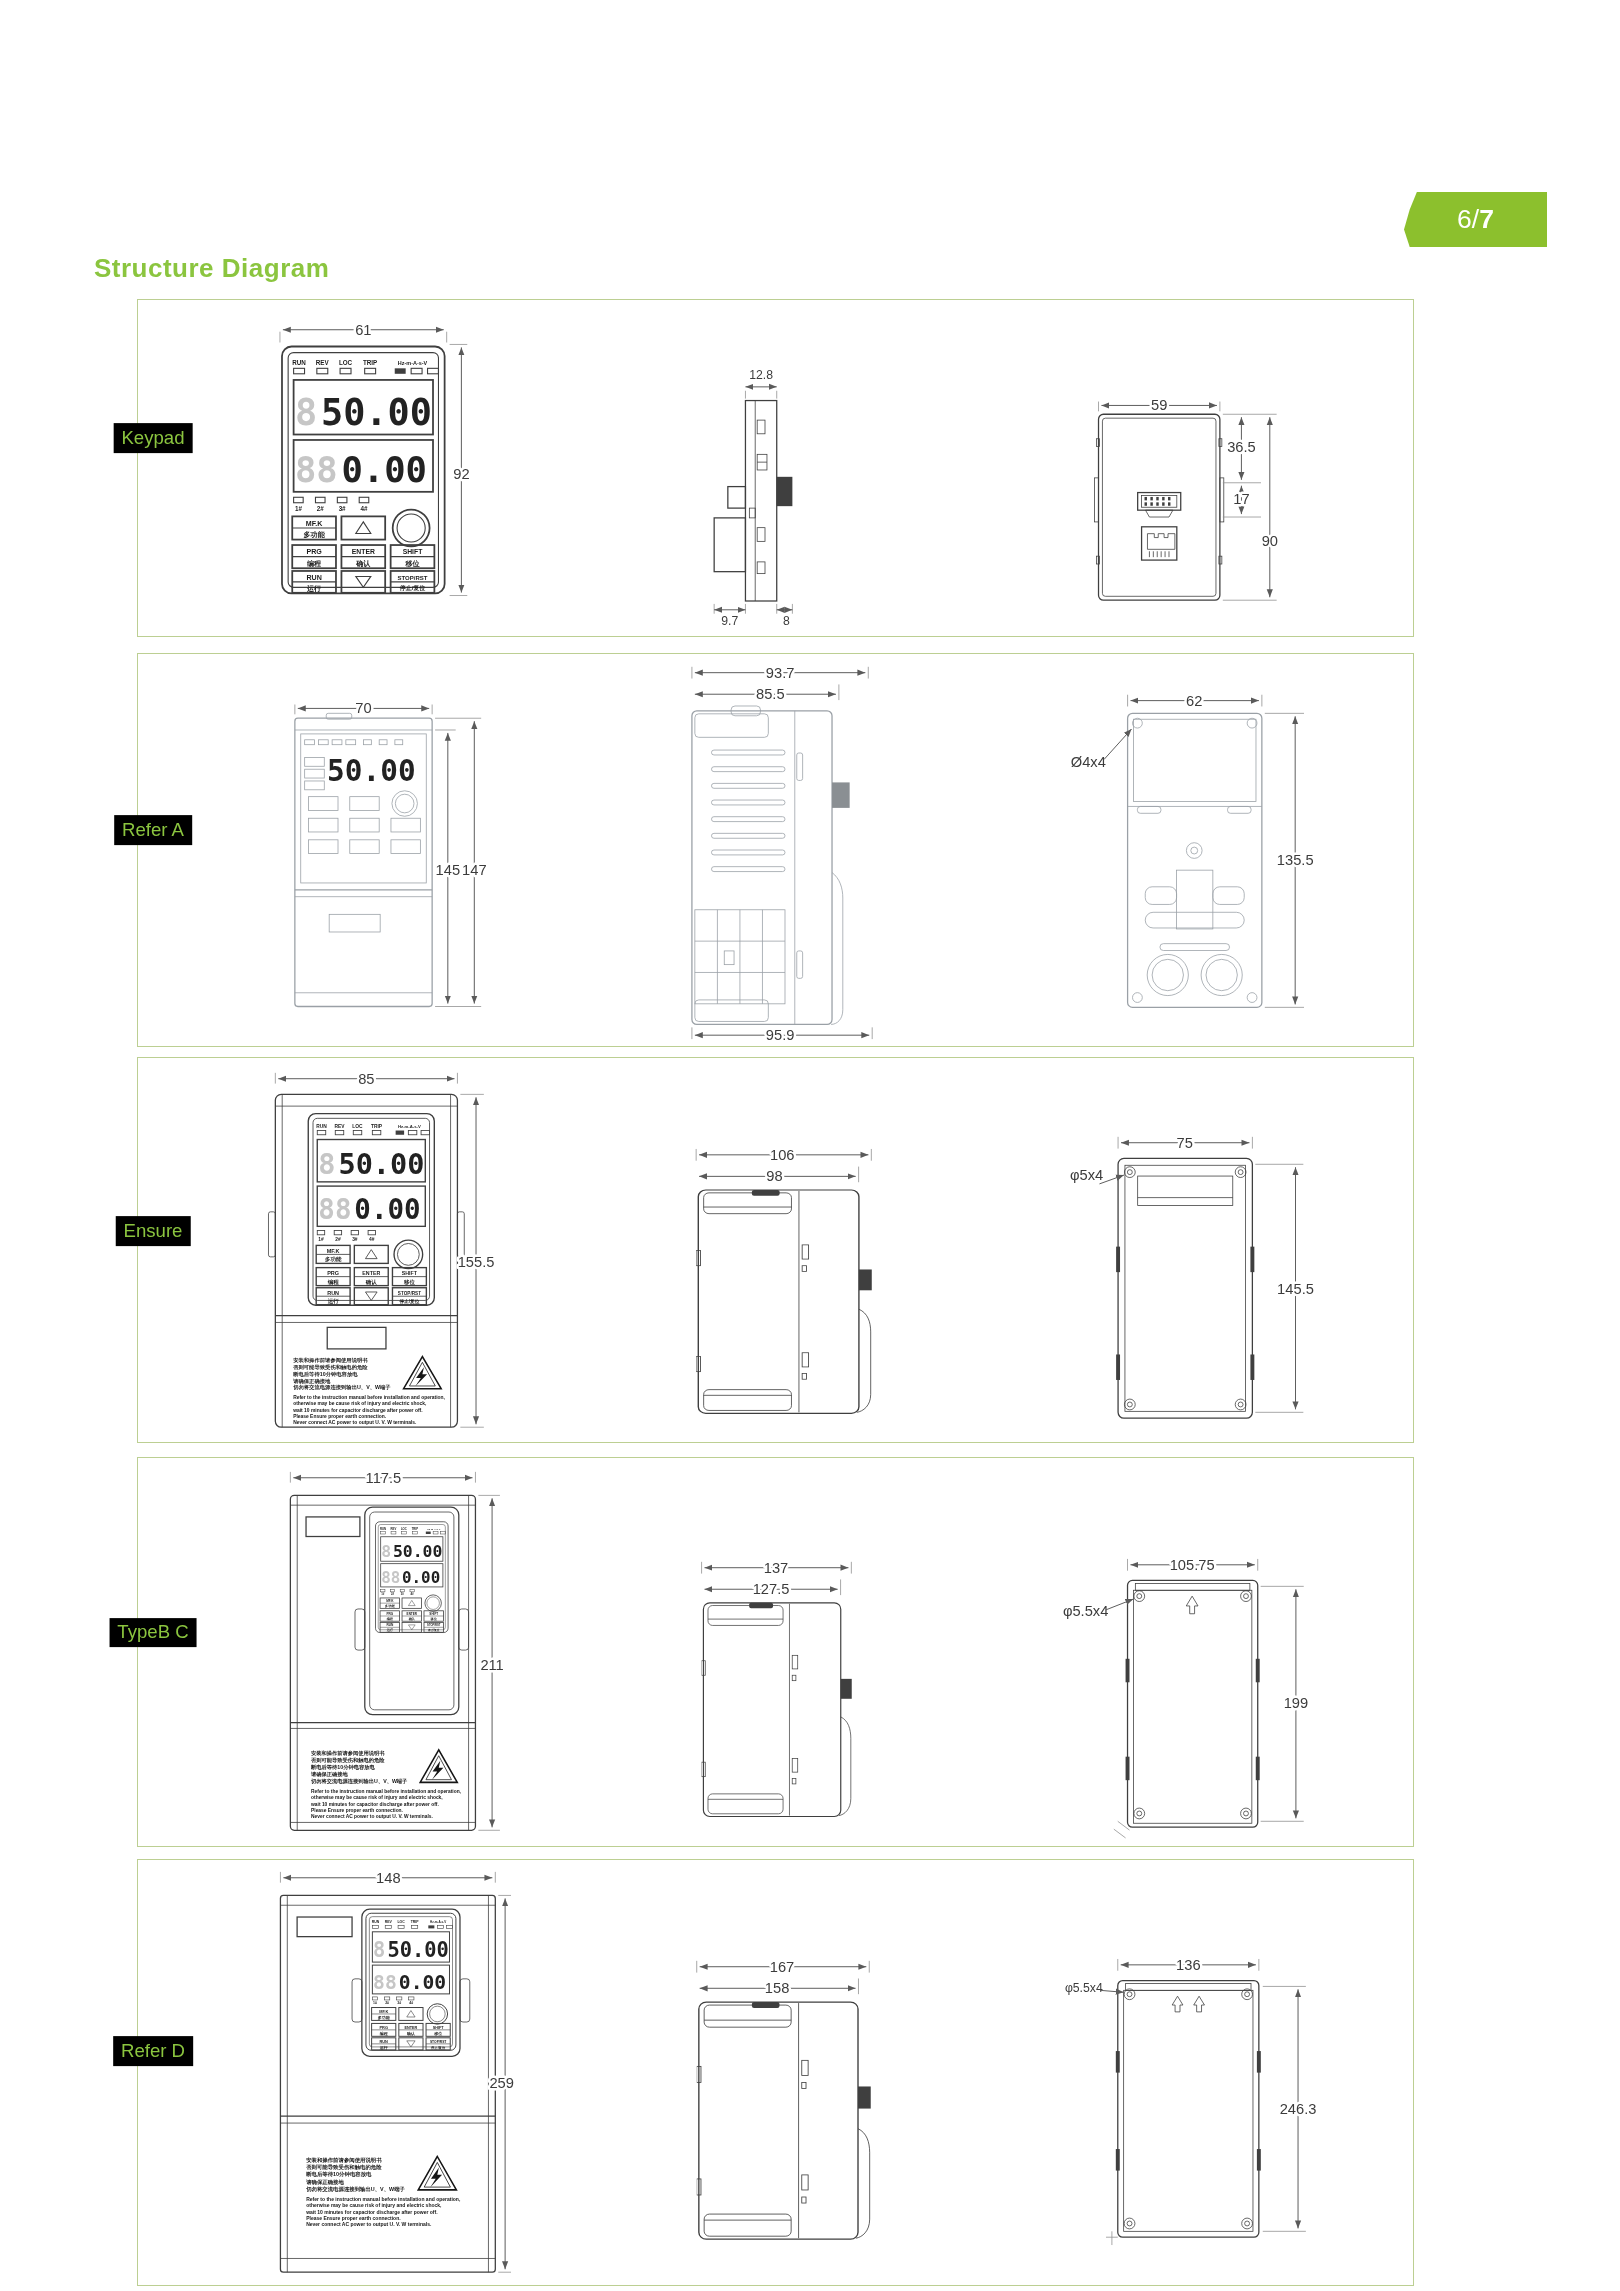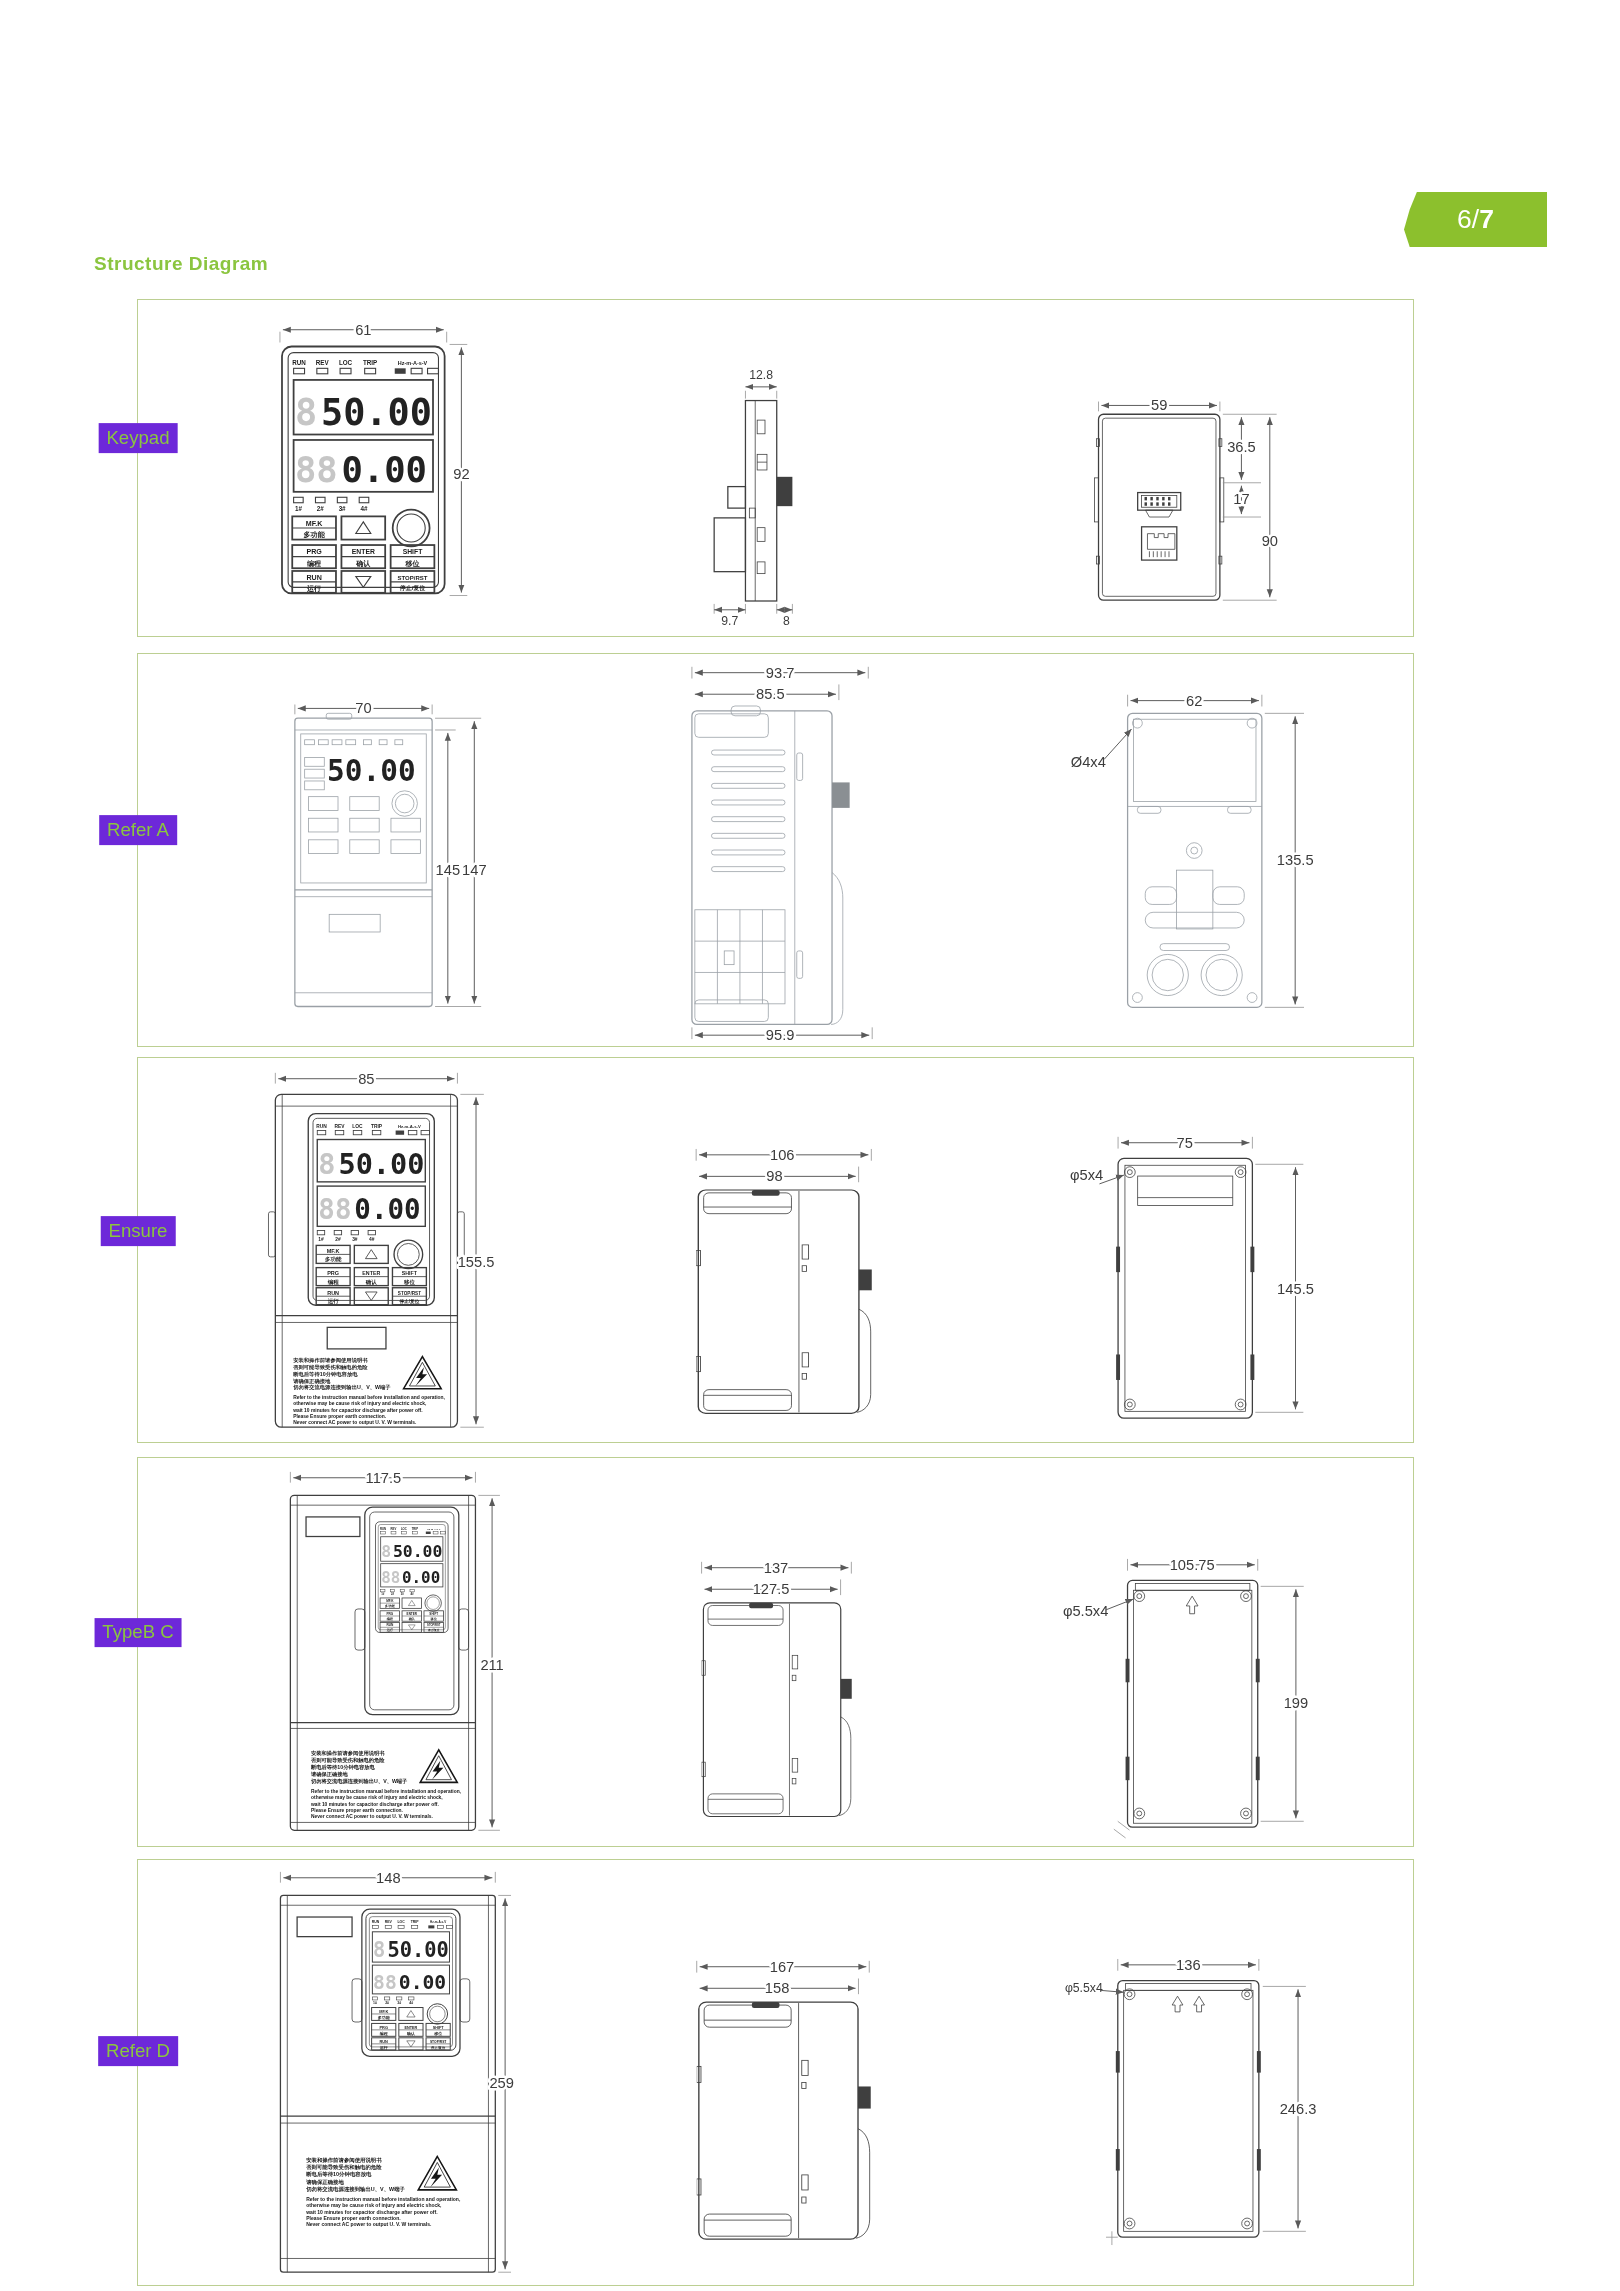--- a/index.html
+++ b/index.html
@@ -6,23 +6,23 @@
     --accent:#8cc02d; --title_green:#8bc53f; --panel_border:#bccf92;
     --line_dark:#3f3f3f; --line_faint:#9aa0a6; --dim:#3c3c3c;
   }
   *{margin:0;padding:0;box-sizing:border-box}
   body{background:#fff;font-family:"Liberation Sans",sans-serif}
   .page{position:relative;width:1620px;height:2292px;background:#fff;overflow:hidden}
   .badge{position:absolute;left:1404px;top:192px;width:143px;height:55px;background:var(--accent);
     color:#fff;font-size:26.5px;display:flex;align-items:center;justify-content:center;
     clip-path:polygon(9% 0,100% 0,100% 100%,4% 100%,0% 68%,4% 32%)}
   .badge b{font-weight:bold}
-  .title{position:absolute;left:94px;top:253px;font-size:19px;font-weight:bold;color:var(--title_green);letter-spacing:0.5px}
+  .title{position:absolute;left:94px;top:253px;font-size:26px;font-weight:bold;color:var(--title_green);letter-spacing:0.5px}
   .panel{position:absolute;left:137px;width:1277px;border:1px solid var(--panel_border);background:#fff}
-  .rowlabel{position:absolute;left:0;top:45%;transform:translate(-50%,-50%);background:#6d28d9;
+  .rowlabel{position:absolute;left:15px;top:45%;transform:translate(-50%,-50%);background:#000000;
     padding:3.9px 7.8px;color:var(--title_green);font-size:18.6px;white-space:nowrap}
   .dwg{position:absolute}
   svg{overflow:visible}
   .ln{fill:none;stroke:currentColor;stroke-width:1.3}
   .lnt{fill:none;stroke:currentColor;stroke-width:0.8}
   .fil{fill:currentColor;stroke:none}
   .dim{stroke:#5a5a5a;stroke-width:1;fill:none}
   .ext{stroke:#8f8f8f;stroke-width:0.8;fill:none}
   .dtx{font:15px "Liberation Sans",sans-serif;fill:var(--dim);paint-order:stroke;stroke:#fff;stroke-width:5px;stroke-linejoin:round}
   .dts{font:12.5px "Liberation Sans",sans-serif;fill:var(--dim);paint-order:stroke;stroke:#fff;stroke-width:4px;stroke-linejoin:round}

